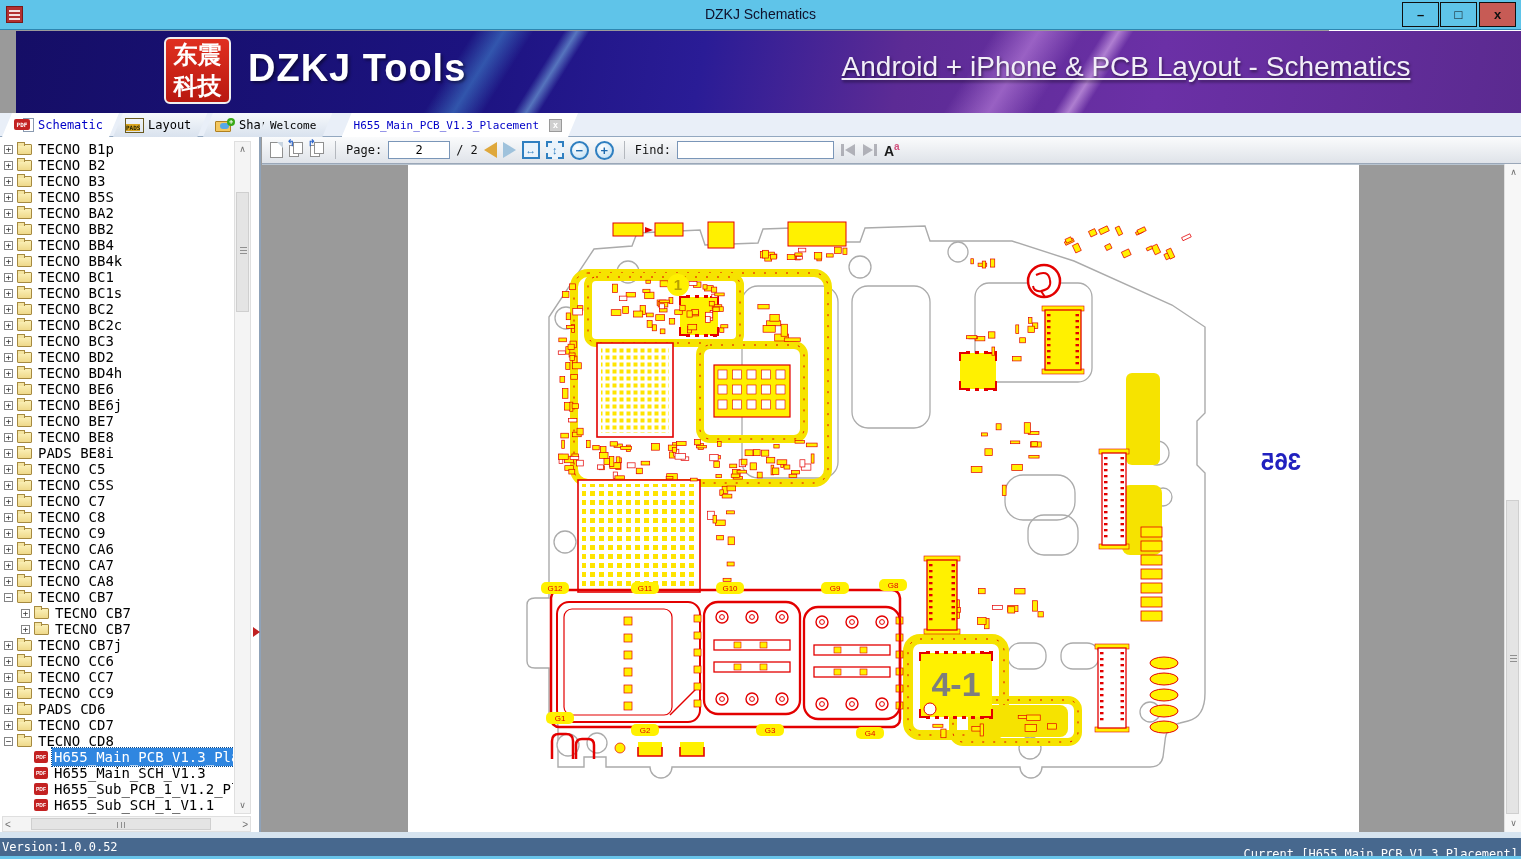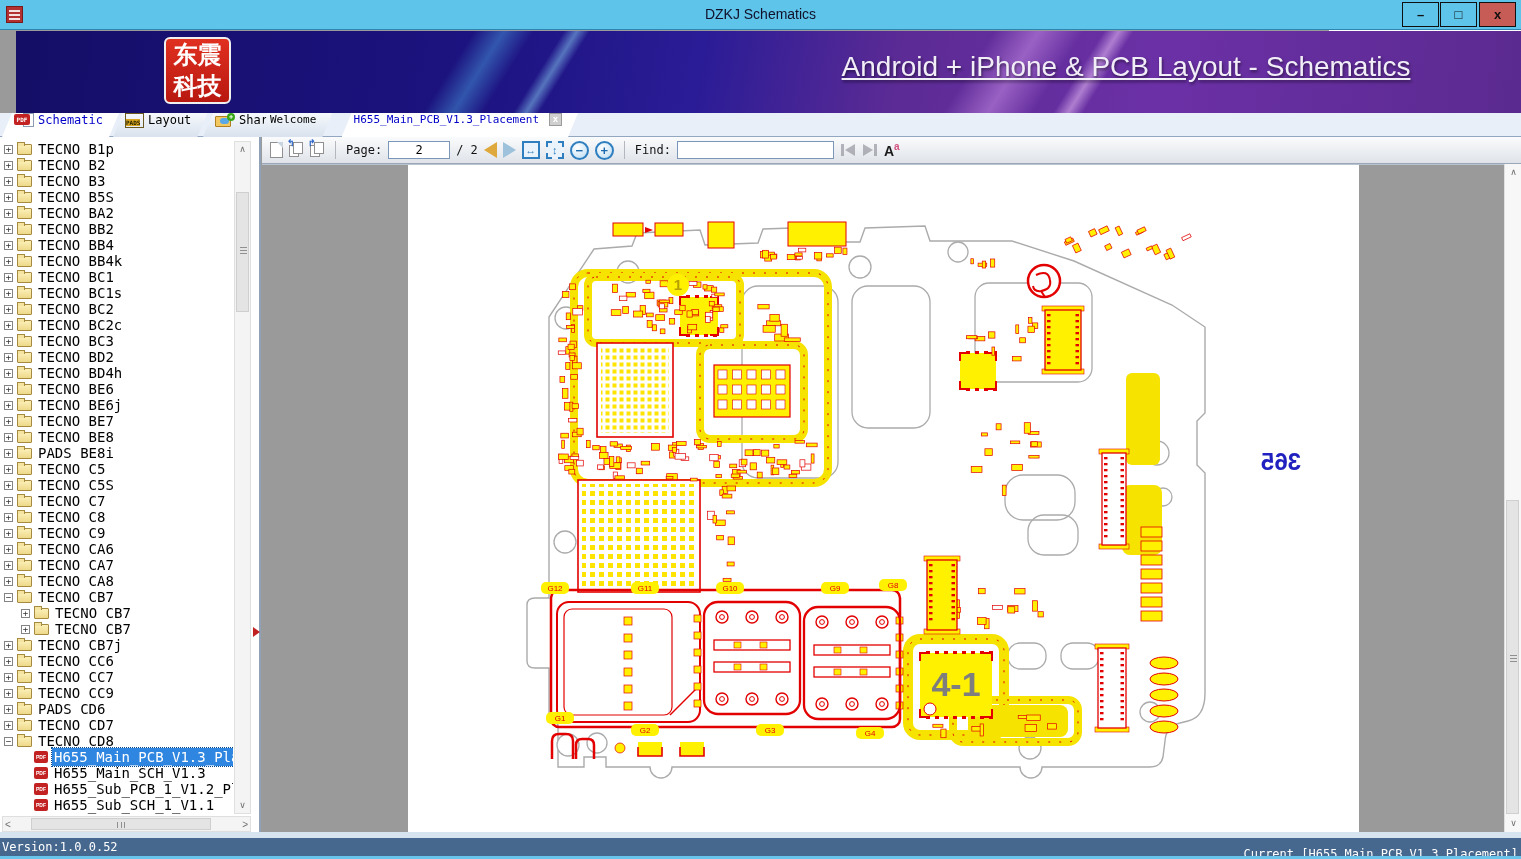--- a/index.html
+++ b/index.html
@@ -23,21 +23,21 @@
   #streak1 { left:430px; width:60px; background:linear-gradient(90deg,rgba(80,200,255,0) 0%,rgba(90,210,255,.35) 50%,rgba(80,200,255,0) 100%); }
   #streak2 { left:520px; width:26px; background:linear-gradient(90deg,rgba(120,220,255,0),rgba(150,230,255,.45),rgba(120,220,255,0)); }
   #streak3 { left:950px; width:90px; background:linear-gradient(90deg,rgba(230,160,255,0),rgba(235,175,255,.40),rgba(230,160,255,0)); }
   #streak4 { left:1060px; width:30px; background:linear-gradient(90deg,rgba(240,190,255,0),rgba(245,205,255,.5),rgba(240,190,255,0)); }
   #logo { position:absolute; left:148px; top:6px; width:67px; height:67px; background:linear-gradient(180deg,#E03020,#B81810); border-radius:6px; border:2px solid #F0F0F0; color:#fff; font-weight:bold; font-size:24px; line-height:31px; text-align:center; overflow:hidden; }
   #app-name { position:absolute; left:232px; top:16px; color:#fff; font-size:38px; font-weight:bold; letter-spacing:1px; text-shadow:2px 2px 3px rgba(0,0,0,.45); }
   #tagline { position:absolute; left:770px; top:20px; width:680px; text-align:center; color:#F2EEF8; font-size:28px; text-shadow:1px 2px 3px rgba(0,0,0,.5);text-decoration:underline; }
 
   
   #tabrow { position:absolute; left:0; top:113px; width:1521px; height:24px; background:#E9EFF8; border-bottom:1px solid #93A8C0; }
-  .tab { position:absolute; top:0; height:24px; display:flex; gap:4px; padding:0 16px 0 12px;
+  .tab { position:absolute; top:0; height:24px; display:flex; align-items:center; gap:4px; padding:0 16px 0 12px;
          clip-path:polygon(10px 0, 100% 0, calc(100% - 10px) 100%, 0 100%); font-size:12px; font-family:"DejaVu Sans Mono",monospace; }
   .tab.inactive { background:linear-gradient(180deg,#F6F9FC,#D9E2EE); color:#000; }
   .tab.active { background:#FFFFFF; }
   .tab .close { width:13px; height:13px; margin-left:6px; background:#CFCFCF; border:1px solid #9A9A9A; color:#FFF; font-size:9px; line-height:11px; text-align:center; font-weight:bold; clip-path:none; }
   .ico-pdf { width:20px; height:14px; position:relative; }
   .ico-pdf .page { position:absolute; right:0; top:0; width:11px; height:14px; background:#fff; border:1px solid #8A9AB0; }
   .ico-pdf .badge { position:absolute; left:0; top:1px; width:16px; height:11px; background:#C32222; border-radius:2px; color:#fff; font-size:6px; font-weight:bold; line-height:11px; text-align:center; }
   .ico-pads { width:19px; height:15px; border:1px solid #6A5A20; }
   .ico-pads .t { height:9px; background:#D9A520; color:#202000; font-size:6px; font-weight:bold; line-height:9px; text-align:center; }
   .ico-pads .b { height:4px; background:#3E7A28; }
@@ -123,20 +123,21 @@
 
   <div id="banner">
     <div class="streak" id="streak1"></div>
       <div class="streak" id="streak2"></div>
     <div class="streak" id="streak3"></div>
       <div class="streak" id="streak4"></div>
     <div id="logo">
       <div>东震</div>
       <div>科技</div>
     </div>
+    <div id="app-name">DZKJ Tools</div>
     <div id="tagline">Android + iPhone &amp; PCB Layout - Schematics</div>
   </div>
 
   <div id="tabrow">
       <div class="tab active" style="left: 2px;">
         <span class="ico-pdf">
           <span class="page"></span>
           <span class="badge">PDF</span>
         </span>
         <span style="color:#0000C8">Schematic</span>

